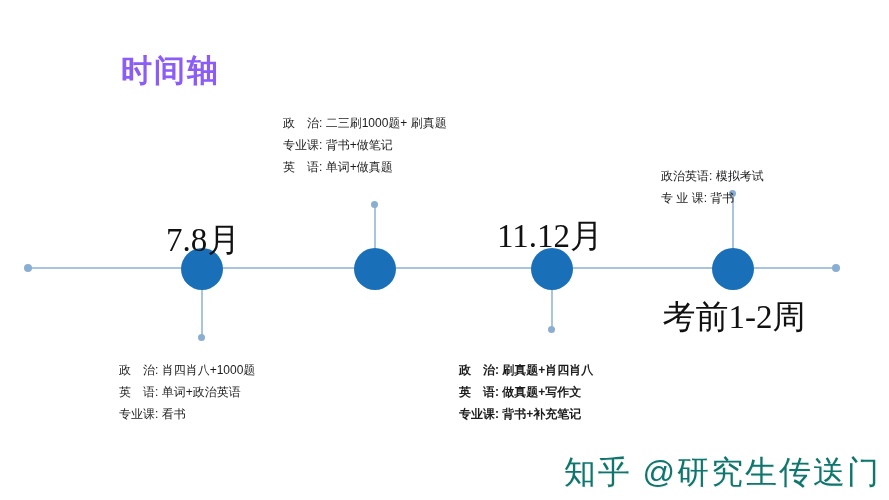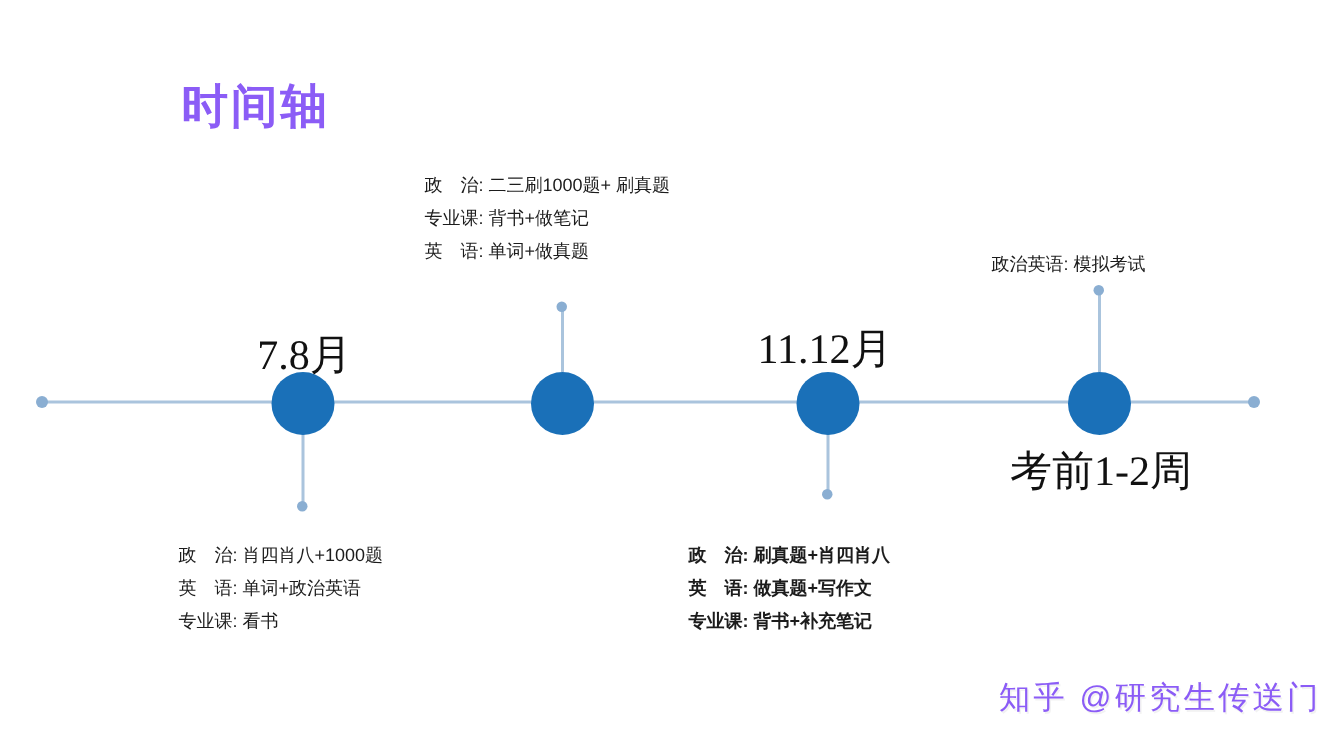--- a/index.html
+++ b/index.html
@@ -29,37 +29,37 @@
   .connector.c2{left:374px;top:206px;height:42px;}
   .connector.c3{left:551px;top:289px;height:39px;}
   .connector.c4{left:732px;top:195px;height:53px;}
   .connector-dot{position:absolute;width:7px;height:7px;border-radius:50%;background:#8aaed2;}
   .connector-dot.d1{left:198px;top:334px;}
   .connector-dot.d2{left:371px;top:201px;}
   .connector-dot.d3{left:548px;top:326px;}
   .connector-dot.d4{left:729px;top:190px;}
   
   .node-label{
-    position:absolute;width:160px;text-align:center;font-size:28px;color:#111111;
+    position:absolute;width:160px;text-align:center;font-size:33px;color:#111111;
     font-family:"Liberation Serif","DejaVu Serif",serif;white-space:nowrap;
   }
   .node-label.l1{left:123px;top:218px;}
   .node-label.l2{left:289px;top:301px;}
   .node-label.l3{left:470px;top:214px;text-align:center;}
   .node-label.l4{left:654px;top:295px;}
   
   .task-block{position:absolute;font-size:12px;line-height:22px;color:#1c1c1c;white-space:nowrap;}
   .task-block.b1{left:119px;top:359px;}
   .task-block.b2{left:283px;top:112px;}
   .task-block.b3{left:459px;top:359px;font-weight:bold;}
   .task-block.b4{left:661px;top:117px;margin-top:48px;}
   
   .watermark{
-    position:absolute;right:8px;top:451px;font-size:21px;letter-spacing:2px;
-    color:#8b5cf6;text-shadow:1px 1px 0 #f2f2f2;white-space:nowrap;
+    position:absolute;right:8px;top:451px;font-size:32px;letter-spacing:2px;
+    color:#0f766e;text-shadow:1px 1px 0 #f2f2f2;white-space:nowrap;
   }
 </style>
 </head>
 <body>
 
 <div class="slide">
 
   <h1 class="title">时间轴</h1>
 
   <div class="axis"></div>
@@ -94,17 +94,18 @@
     <div class="task-line">英　语: 做真题+写作文</div>
     <div class="task-line">专业课: 背书+补充笔记</div>
   </div>
 
   <div class="connector c4"></div>
   <div class="connector-dot d4"></div>
   <div class="node-circle n4"></div>
   <div class="node-label l4">考前1-2周</div>
   <div class="task-block b4">
     <div class="task-line">政治英语: 模拟考试</div>
+    <div class="task-line">专 业 课: 背书</div>
   </div>
 
   <div class="watermark">知乎 @研究生传送门</div>
 
 </div>
 
 </body></html>

